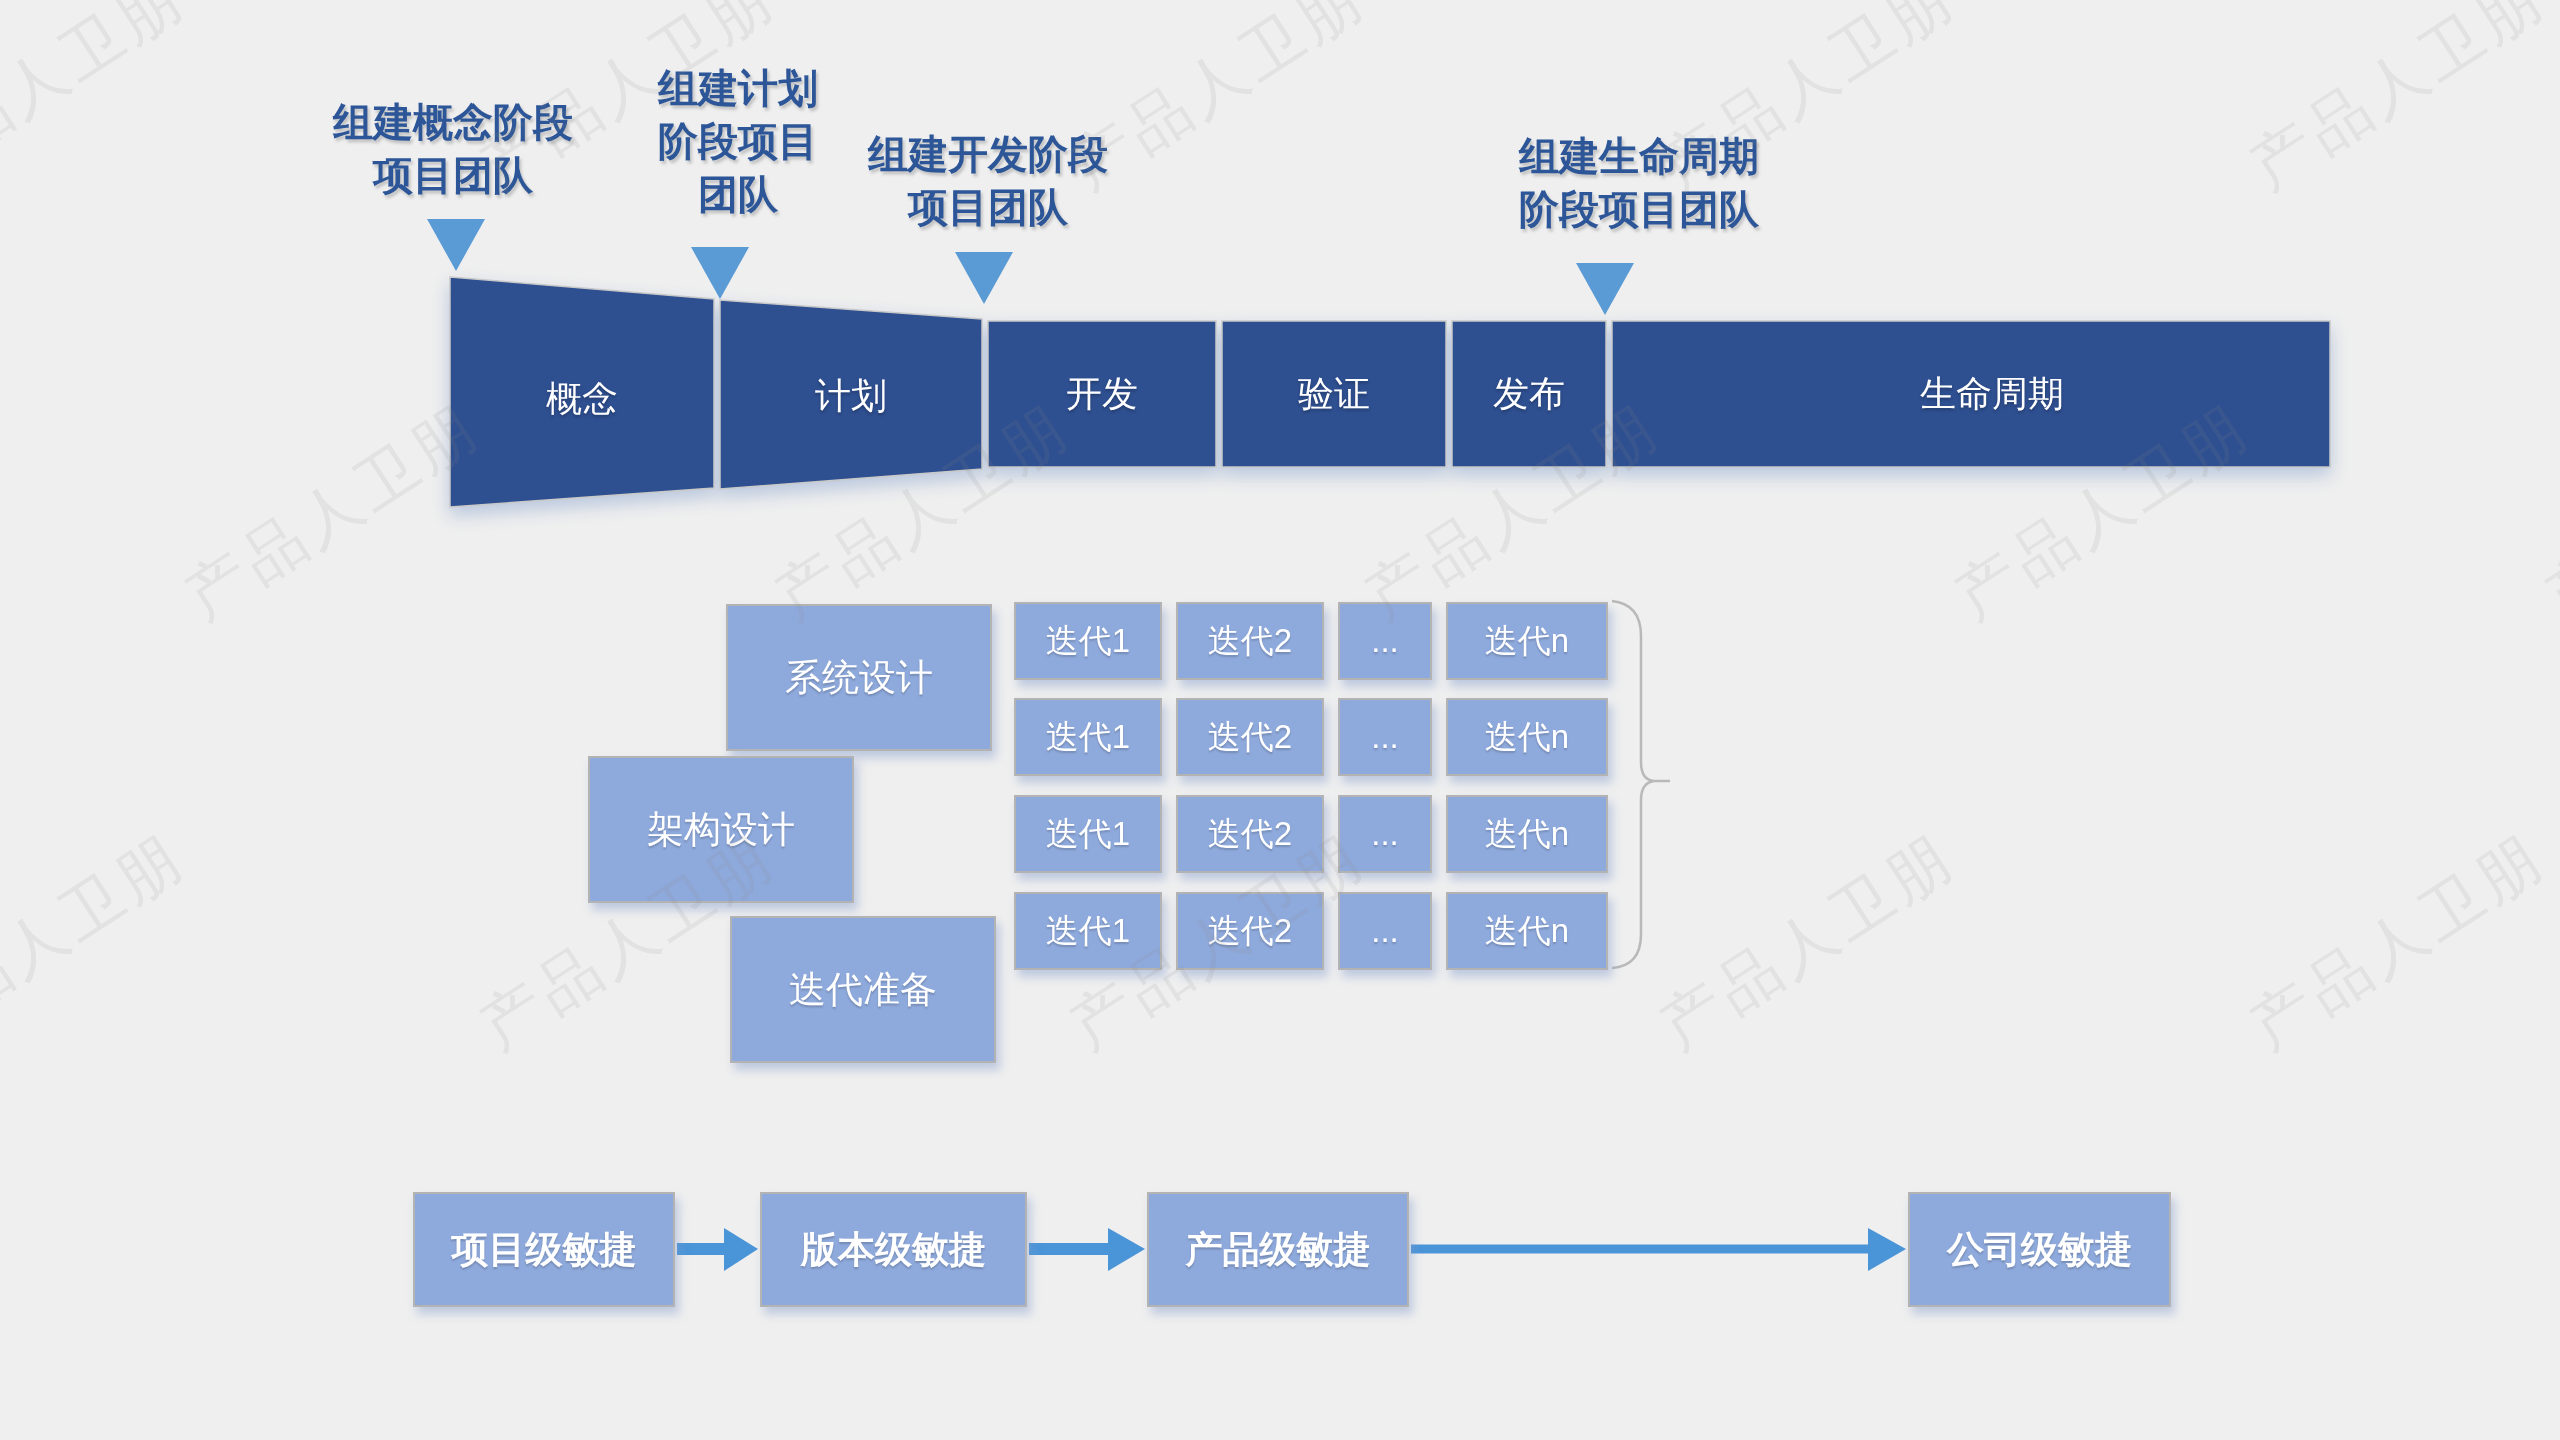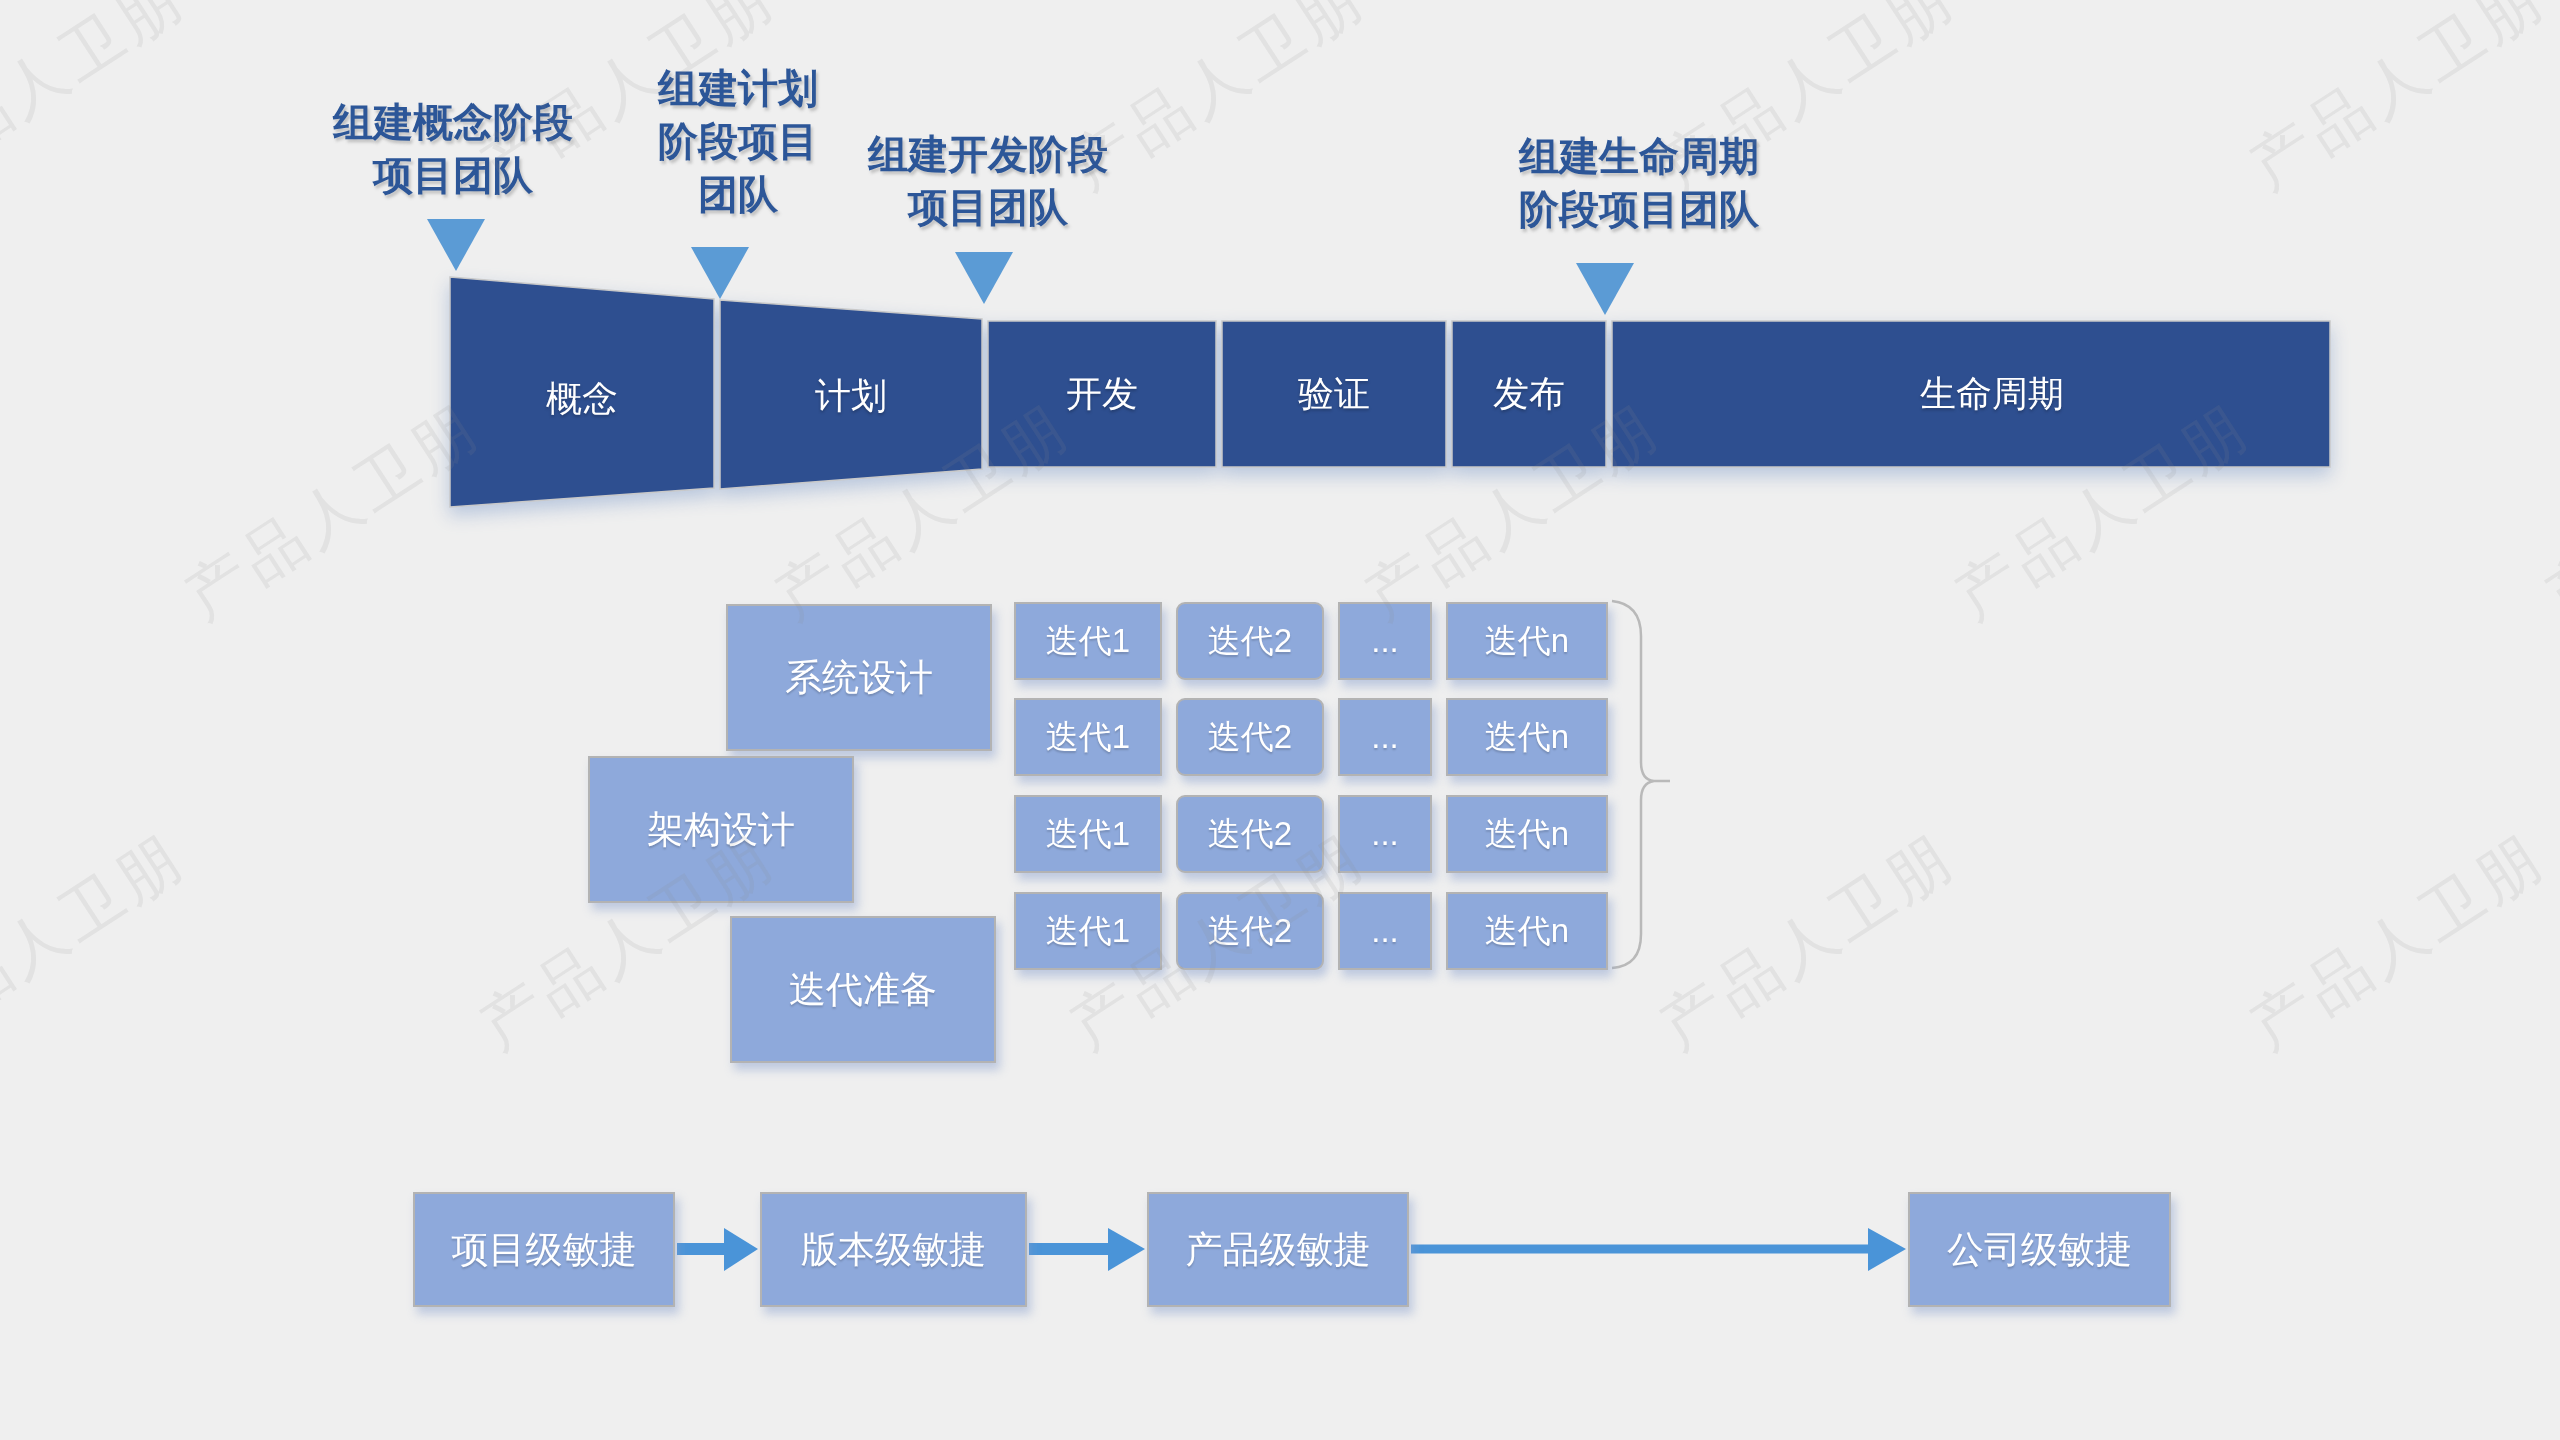--- a/index.html
+++ b/index.html
@@ -42,23 +42,23 @@
     font-size:36px;white-space:nowrap;z-index:12;text-shadow:0 2px 3px rgba(0,0,0,0.25);
   }
 
   .workbox,.itcell,.flowbox{
     position:absolute;background:var(--box-fill);border:2px solid #b3b3b3;
     display:flex;align-items:center;justify-content:center;color:var(--white-text);
     box-shadow:4px 7px 9px rgba(130,155,205,0.45);z-index:8;
     text-shadow:0 2px 2px rgba(0,0,0,0.18);white-space:nowrap;
   }
   .workbox{width:266px;height:147px;font-size:37px;}
-  .flowbox{height:115px;font-size:37px;}
+  .flowbox{height:115px;font-size:37px;font-weight:bold;}
   .itcell{height:78px;font-size:33px;}
-  .col0{left:1014px;width:148px;} .col1{left:1176px;width:148px;border-radius:9px;}
+  .col0{left:1014px;width:148px;} .col1{left:1176px;width:148px;}
   .col2{left:1338px;width:94px;}  .col3{left:1446px;width:162px;}
   .row0{top:602px;} .row1{top:698px;} .row2{top:795px;} .row3{top:892px;}
 </style>
 </head>
 <body>
 
 <div id="stage">
 
   <svg class="layer" width="2560" height="1440">
     <g class="funnel-group">

